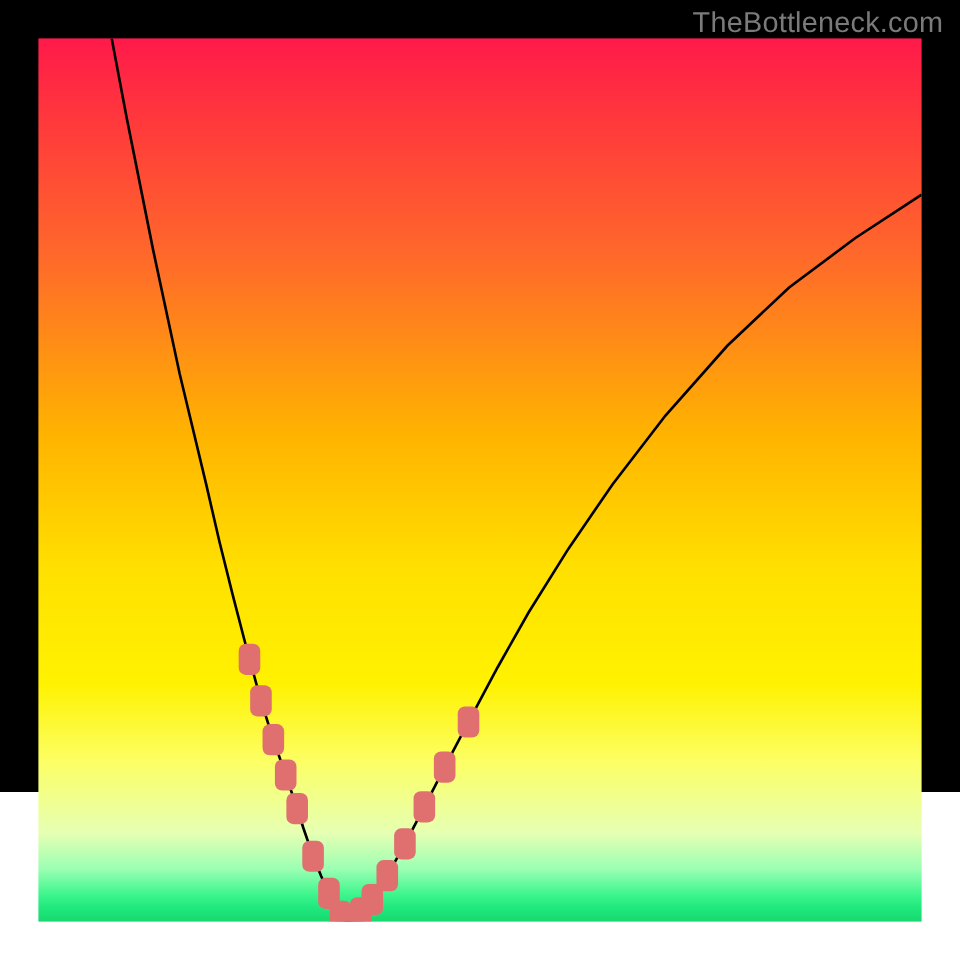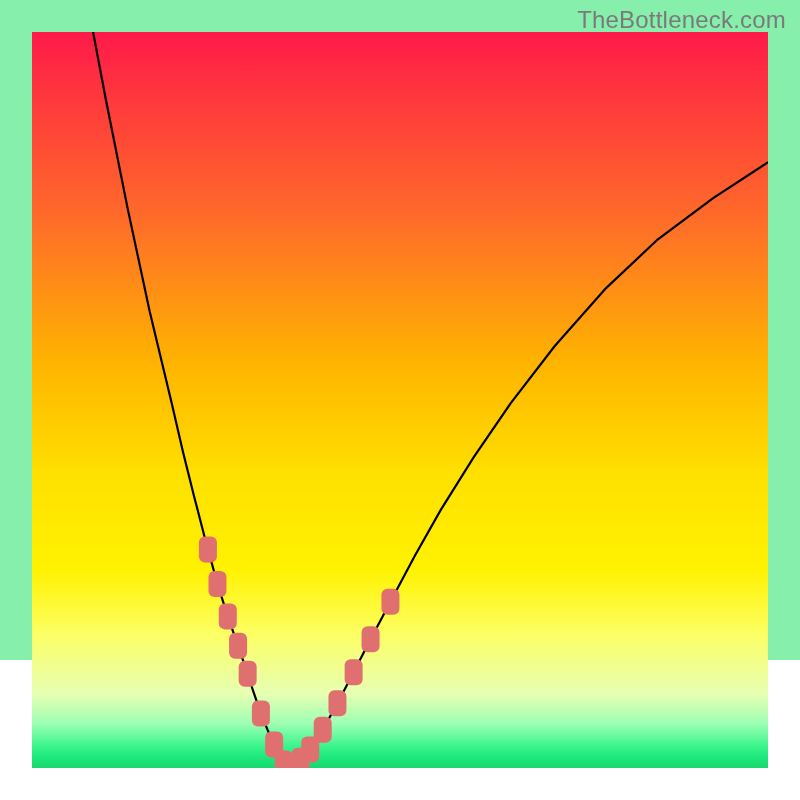--- a/index.html
+++ b/index.html
@@ -7,21 +7,21 @@
     padding: 0;
     width: 800px;
     height: 800px;
     overflow: hidden;
     font-family: Arial, Helvetica, sans-serif;
   }
   #stage {
     position: relative;
     width: 800px;
     height: 660px;
-    background: #86efac;
+    background: #000000;
   }
   #plot {
     position: absolute;
     left: 32px;
     top: 32px;
     width: 736px;
     height: 736px;
     background: linear-gradient(
       to bottom,
       #ff1a4a 0%,

